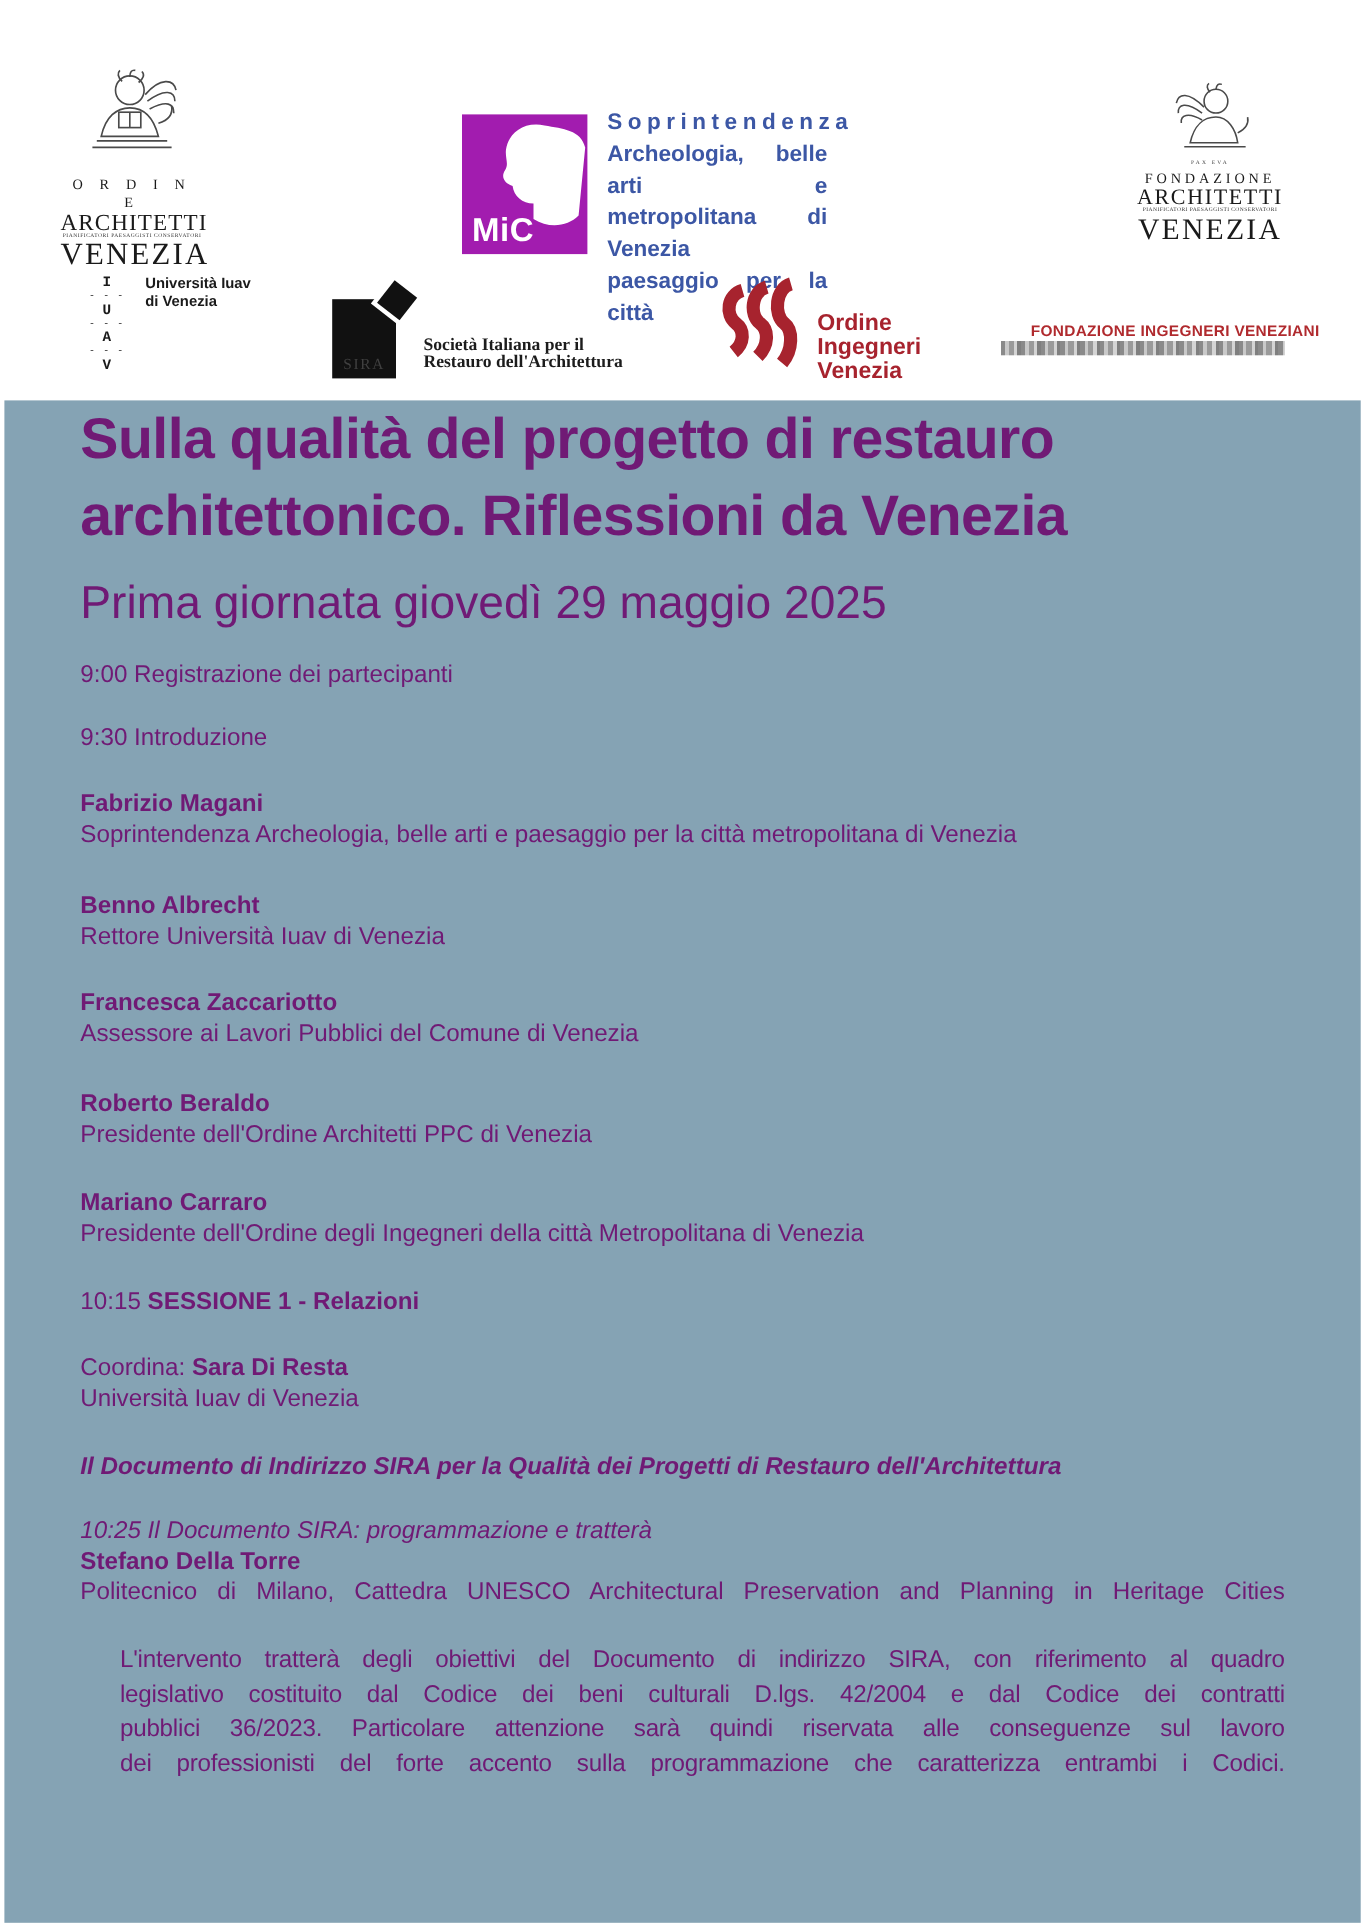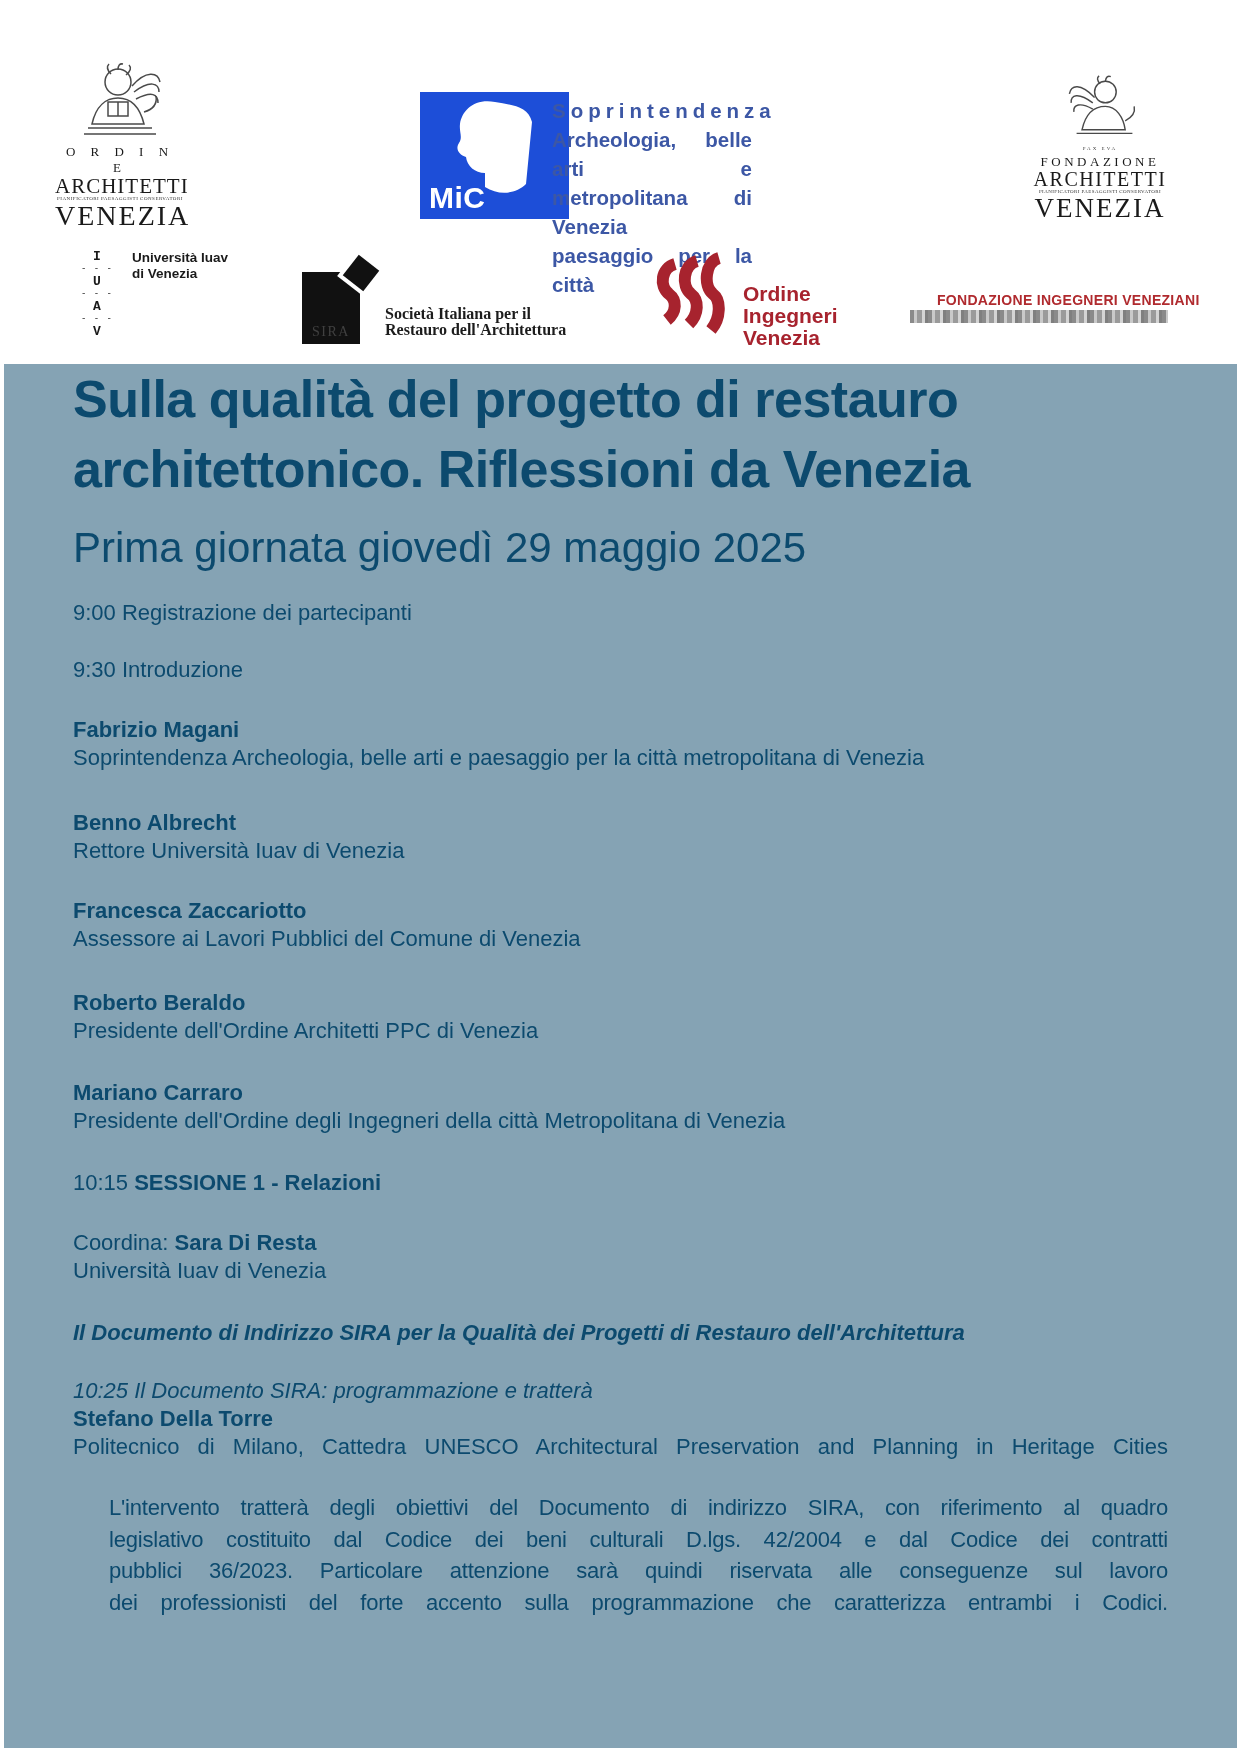--- a/index.html
+++ b/index.html
@@ -4,28 +4,28 @@
 <style>
   html,body{margin:0;padding:0;background:#fff;}
   .page{position:relative;width:1241px;height:1754px;background:#ffffff;overflow:hidden;
         font-family:"Liberation Sans",sans-serif;}
 
   
   .logo{position:absolute;}
   .serifblk{font-family:"Liberation Serif",serif;color:#1a1a1a;text-align:center;}
 
   .oav{left:55px;top:62px;width:130px;}
-  .oav .ordine{font-size:13px;letter-spacing:6px;margin-top:2px;}
+  .oav .ordine{font-size:13px;letter-spacing:6px;margin-top:18px;}
   .oav .architetti{font-size:21px;letter-spacing:1px;line-height:20px;}
   .oav .tiny{font-size:5px;letter-spacing:.5px;line-height:6px;color:#333;}
   .oav .venezia{font-size:28px;letter-spacing:2px;line-height:28px;}
 
   .lionbox{display:block;margin:0 auto;}
 
-  .mic{left:420px;top:92px;width:149px;height:127px;background:#1d4ed8;}
+  .mic{left:420px;top:104px;width:114px;height:127px;background:#a21caf;}
   .mic svg{position:absolute;left:0;top:0;}
   .mic .acr{position:absolute;left:9px;bottom:4px;color:#fff;font-weight:700;font-size:30px;letter-spacing:.5px;}
   .sopr{left:552px;top:96px;width:200px;color:#3c57a5;font-weight:700;font-size:20.5px;line-height:29px;}
   .sopr .jl{text-align:justify;text-align-last:justify;}
   .sopr .ls{letter-spacing:5px;}
 
   .fav{left:1020px;top:74px;width:160px;}
   .fav .motto{font-size:5px;letter-spacing:2px;color:#444;line-height:6px;}
   .fav .fondazione{font-size:13px;letter-spacing:3.5px;margin-top:2px;}
   .fav .architetti{font-size:20px;letter-spacing:1.5px;line-height:19px;}
@@ -51,21 +51,21 @@
   .oiv{left:655px;top:250px;}
   .oiv .txt{position:absolute;left:88px;top:33px;color:#a7232e;font-weight:700;
             font-size:21px;line-height:22px;}
 
   .fiv{left:910px;top:292px;width:258px;}
   .fiv .cap{color:#b02a2e;font-weight:700;font-size:14px;letter-spacing:.3px;white-space:nowrap;padding-left:27px;}
   .fiv .strip{margin-top:2px;height:13px;
        background:repeating-linear-gradient(90deg,#8a8a8a 0 4px,#c9c9c9 4px 7px,#9a9a9a 7px 12px,#d4d4d4 12px 15px,#7f7f7f 15px 18px);}
 
   
-  .panel{position:absolute;left:4px;top:364px;width:1233px;height:1384px;background:#85a3b4;color:#0c4a6e;}
+  .panel{position:absolute;left:4px;top:364px;width:1233px;height:1384px;background:#85a3b4;color:#701a75;}
   .blk{position:absolute;left:69px;right:69px;}
   .title{font-size:52px;font-weight:700;line-height:70px;letter-spacing:-.5px;}
   .subtitle{font-size:42px;font-weight:400;line-height:48px;}
   .body{font-size:22px;line-height:28px;font-weight:400;}
   .b{font-weight:700;}
   .it{font-style:italic;}
   .just{text-align:justify;text-align-last:justify;}
   .abstract{font-size:22px;line-height:31.5px;letter-spacing:-.2px;}
 </style>
 </head>

